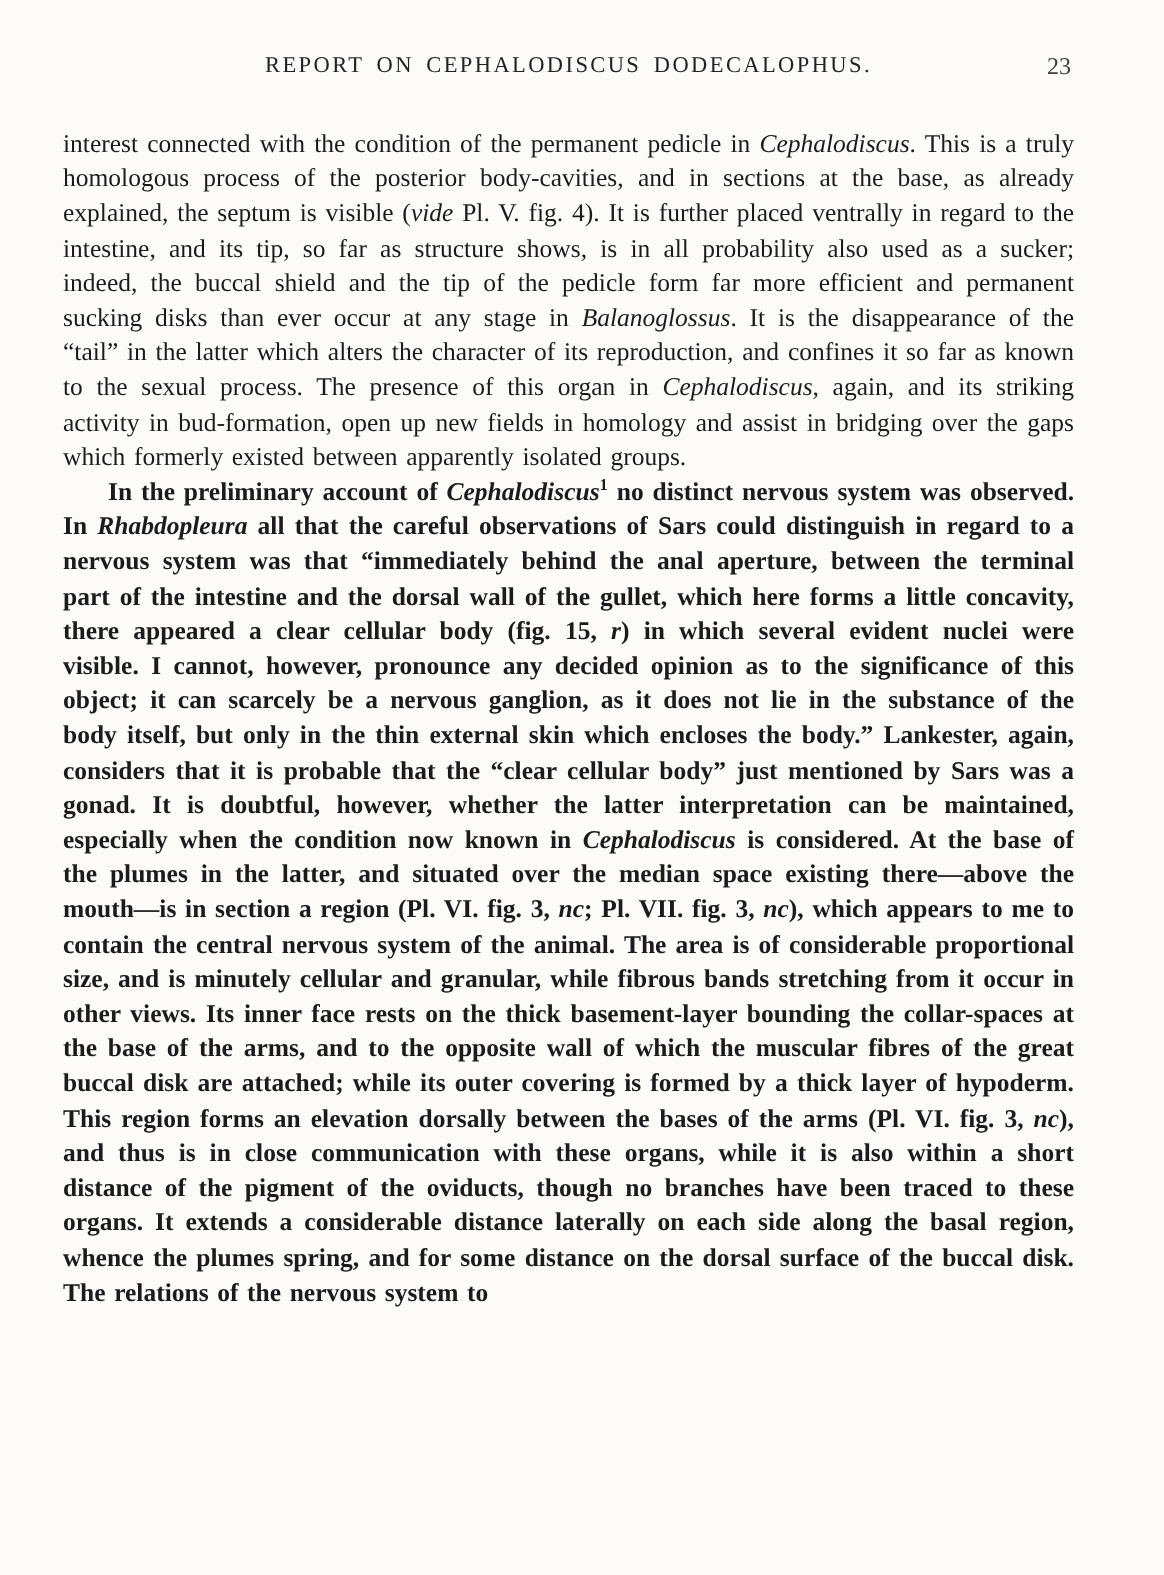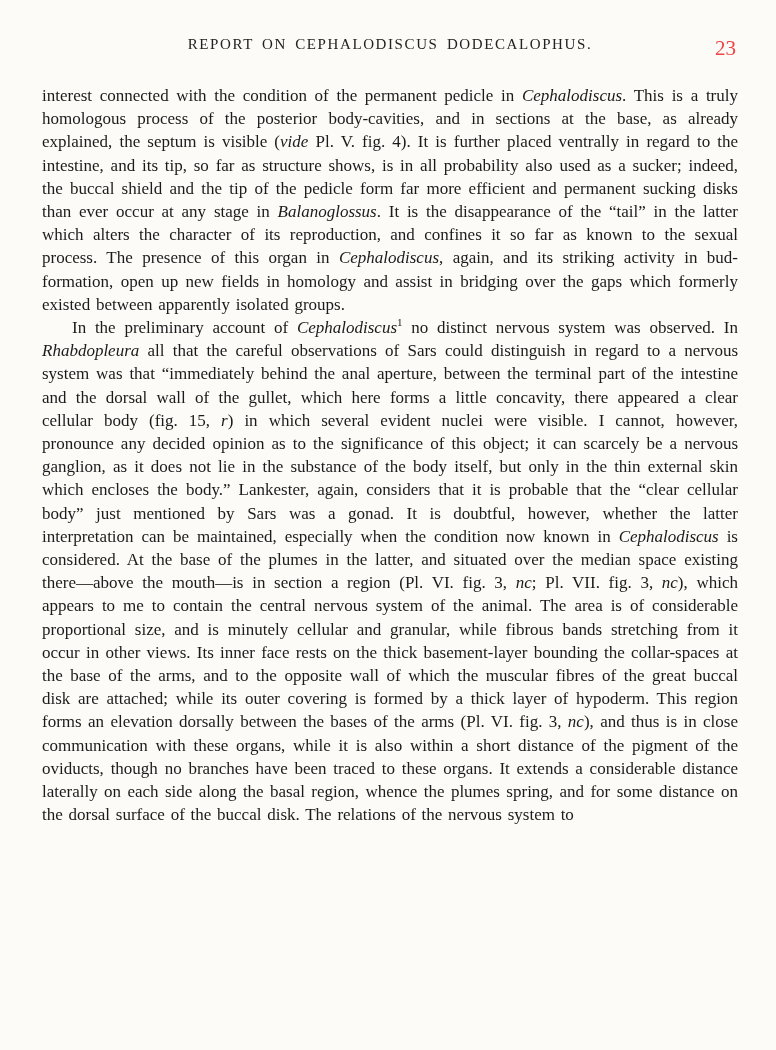--- a/index.html
+++ b/index.html
@@ -9,55 +9,55 @@
   }
   .page {
     position: relative;
     width: 776px;
     height: 1050px;
     margin: 0 auto;
     box-sizing: border-box;
     background: #fcfbf8;
     color: #1b1b1b;
     font-family: "Liberation Serif", "DejaVu Serif", serif;
-    padding: 36px 38px 0 42px;
+    padding: 36px 60px 0 42px;
     overflow: hidden;
   }
   .running-header {
     position: relative;
     height: 24px;
     margin-bottom: 20px;
   }
   .header-title {
     display: block;
     text-align: center;
     font-size: 15px;
     letter-spacing: 1.6px;
     word-spacing: 3px;
     color: #222;
   }
   .page-number {
     position: absolute;
     right: 2px;
     top: 0;
-    font-size: 21px;
-    color: #ef4444;
+    font-size: 16px;
+    color: #404040;
   }
   .body-text {
     margin-top: 24px;
   }
   .para {
     font-size: 17px;
     line-height: 23.2px;
     text-align: justify;
     margin: 0;
     word-spacing: 1.5px;
   }
   .para.no-indent { text-indent: 0; }
-  .para.indent { text-indent: 30px; }
+  .para.indent { text-indent: 30px; font-weight: bold; }
   .section-heading {
     text-align: center;
     font-style: italic;
     font-weight: normal;
     font-size: 17.5px;
     letter-spacing: 0.3px;
     margin: 42px 0 29px 0;
   }
   .it { font-style: italic; }
   sup {

